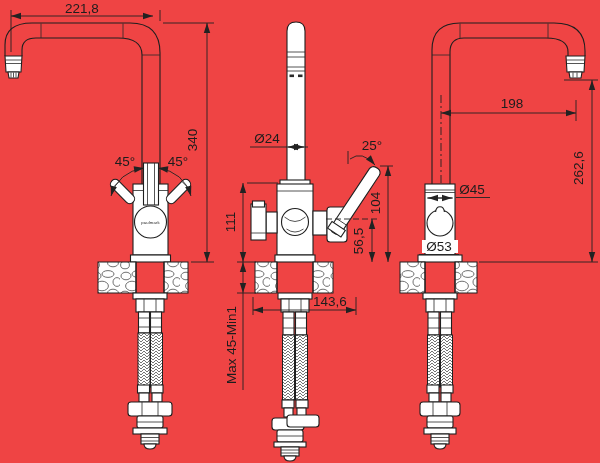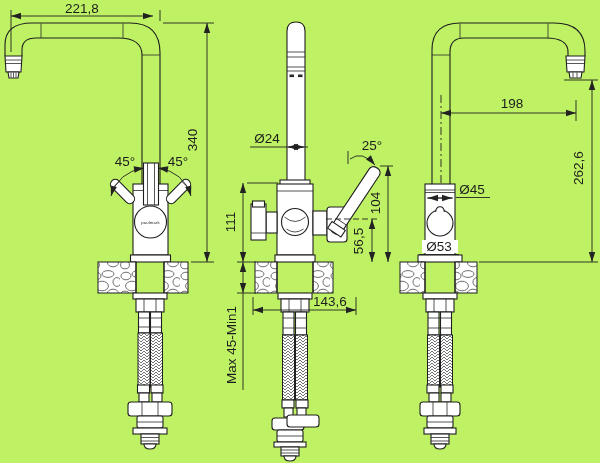--- a/index.html
+++ b/index.html
@@ -1,17 +1,17 @@
 <!DOCTYPE html>
 <html><head>
 <meta charset="utf-8">
 <style>
   html,body{margin:0;padding:0;background:#fff;}
   .sheet{
-    width:600px;height:463px;position:relative;background:#bef264;
+    width:600px;height:463px;position:relative;background:#ef4444;
     font-family:"Liberation Sans", sans-serif;
   }
   svg{display:block;}
   text{
     font-family:"Liberation Sans", sans-serif;
     fill:#1d1d1d;
   }
   .dim-text{font-size:13.5px;}
   .logo-text{font-size:4.2px;letter-spacing:.15px;}
   .outline{fill:#fff;stroke:#1f1f1f;stroke-width:1.1;}

